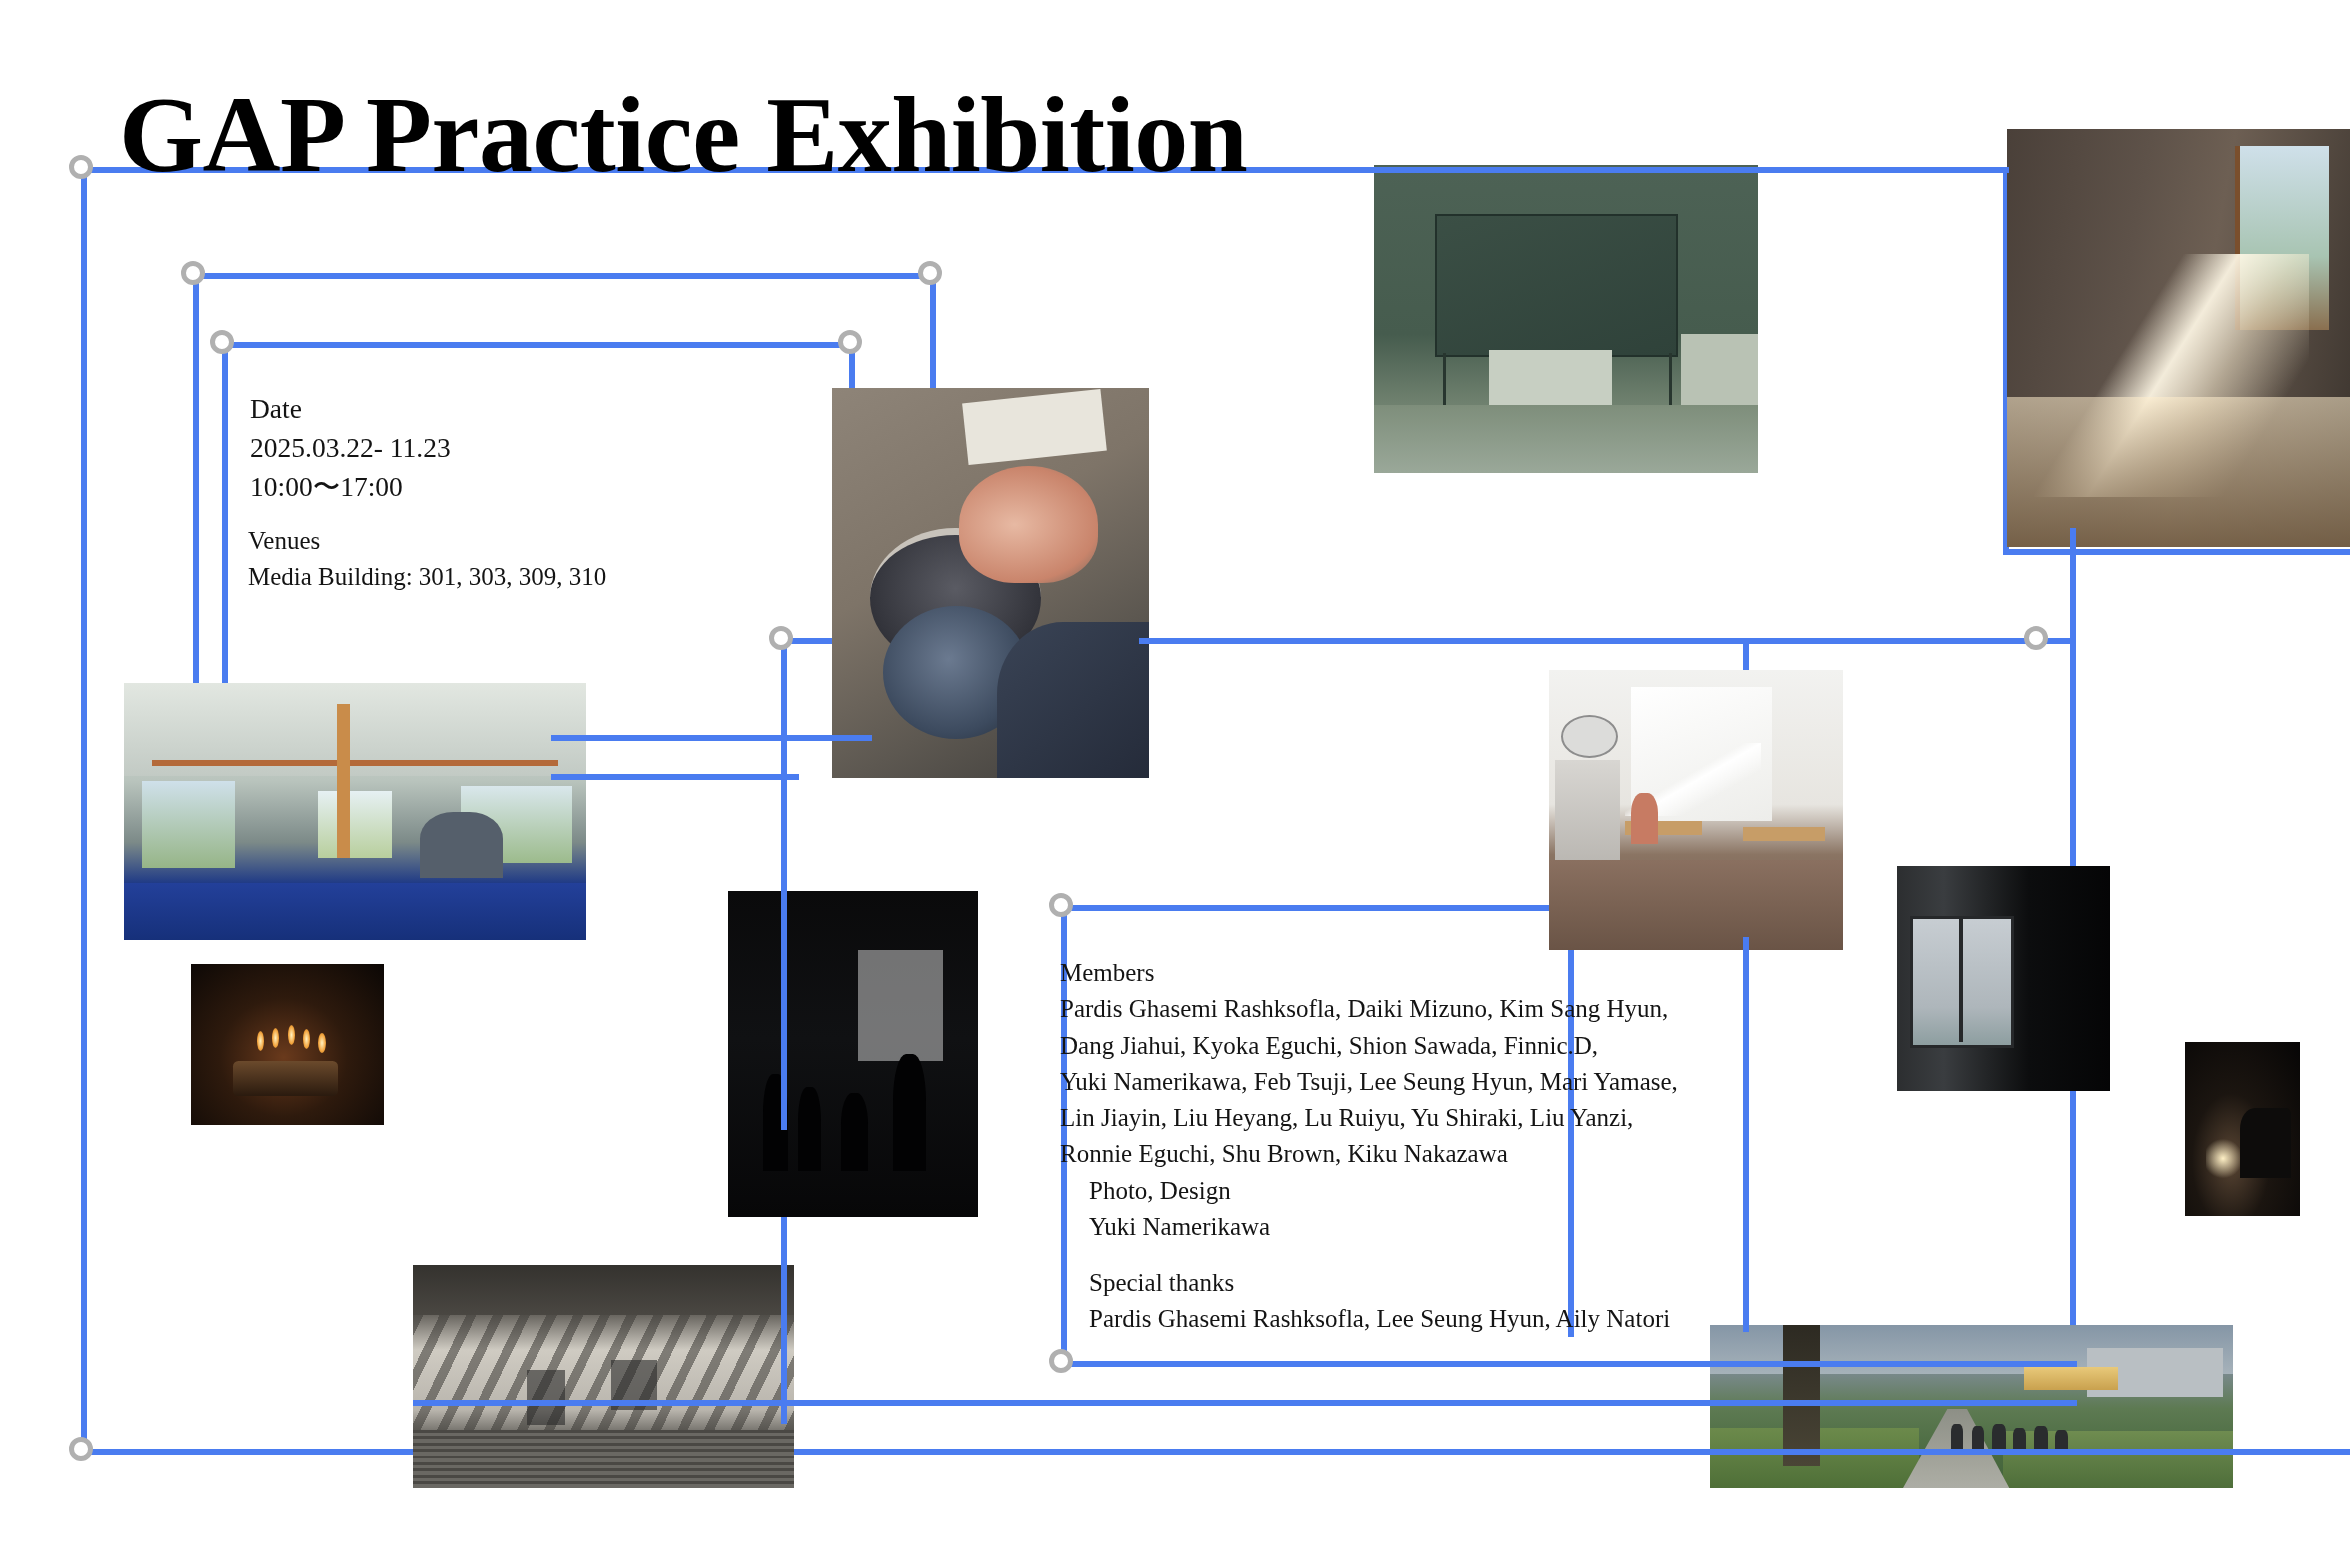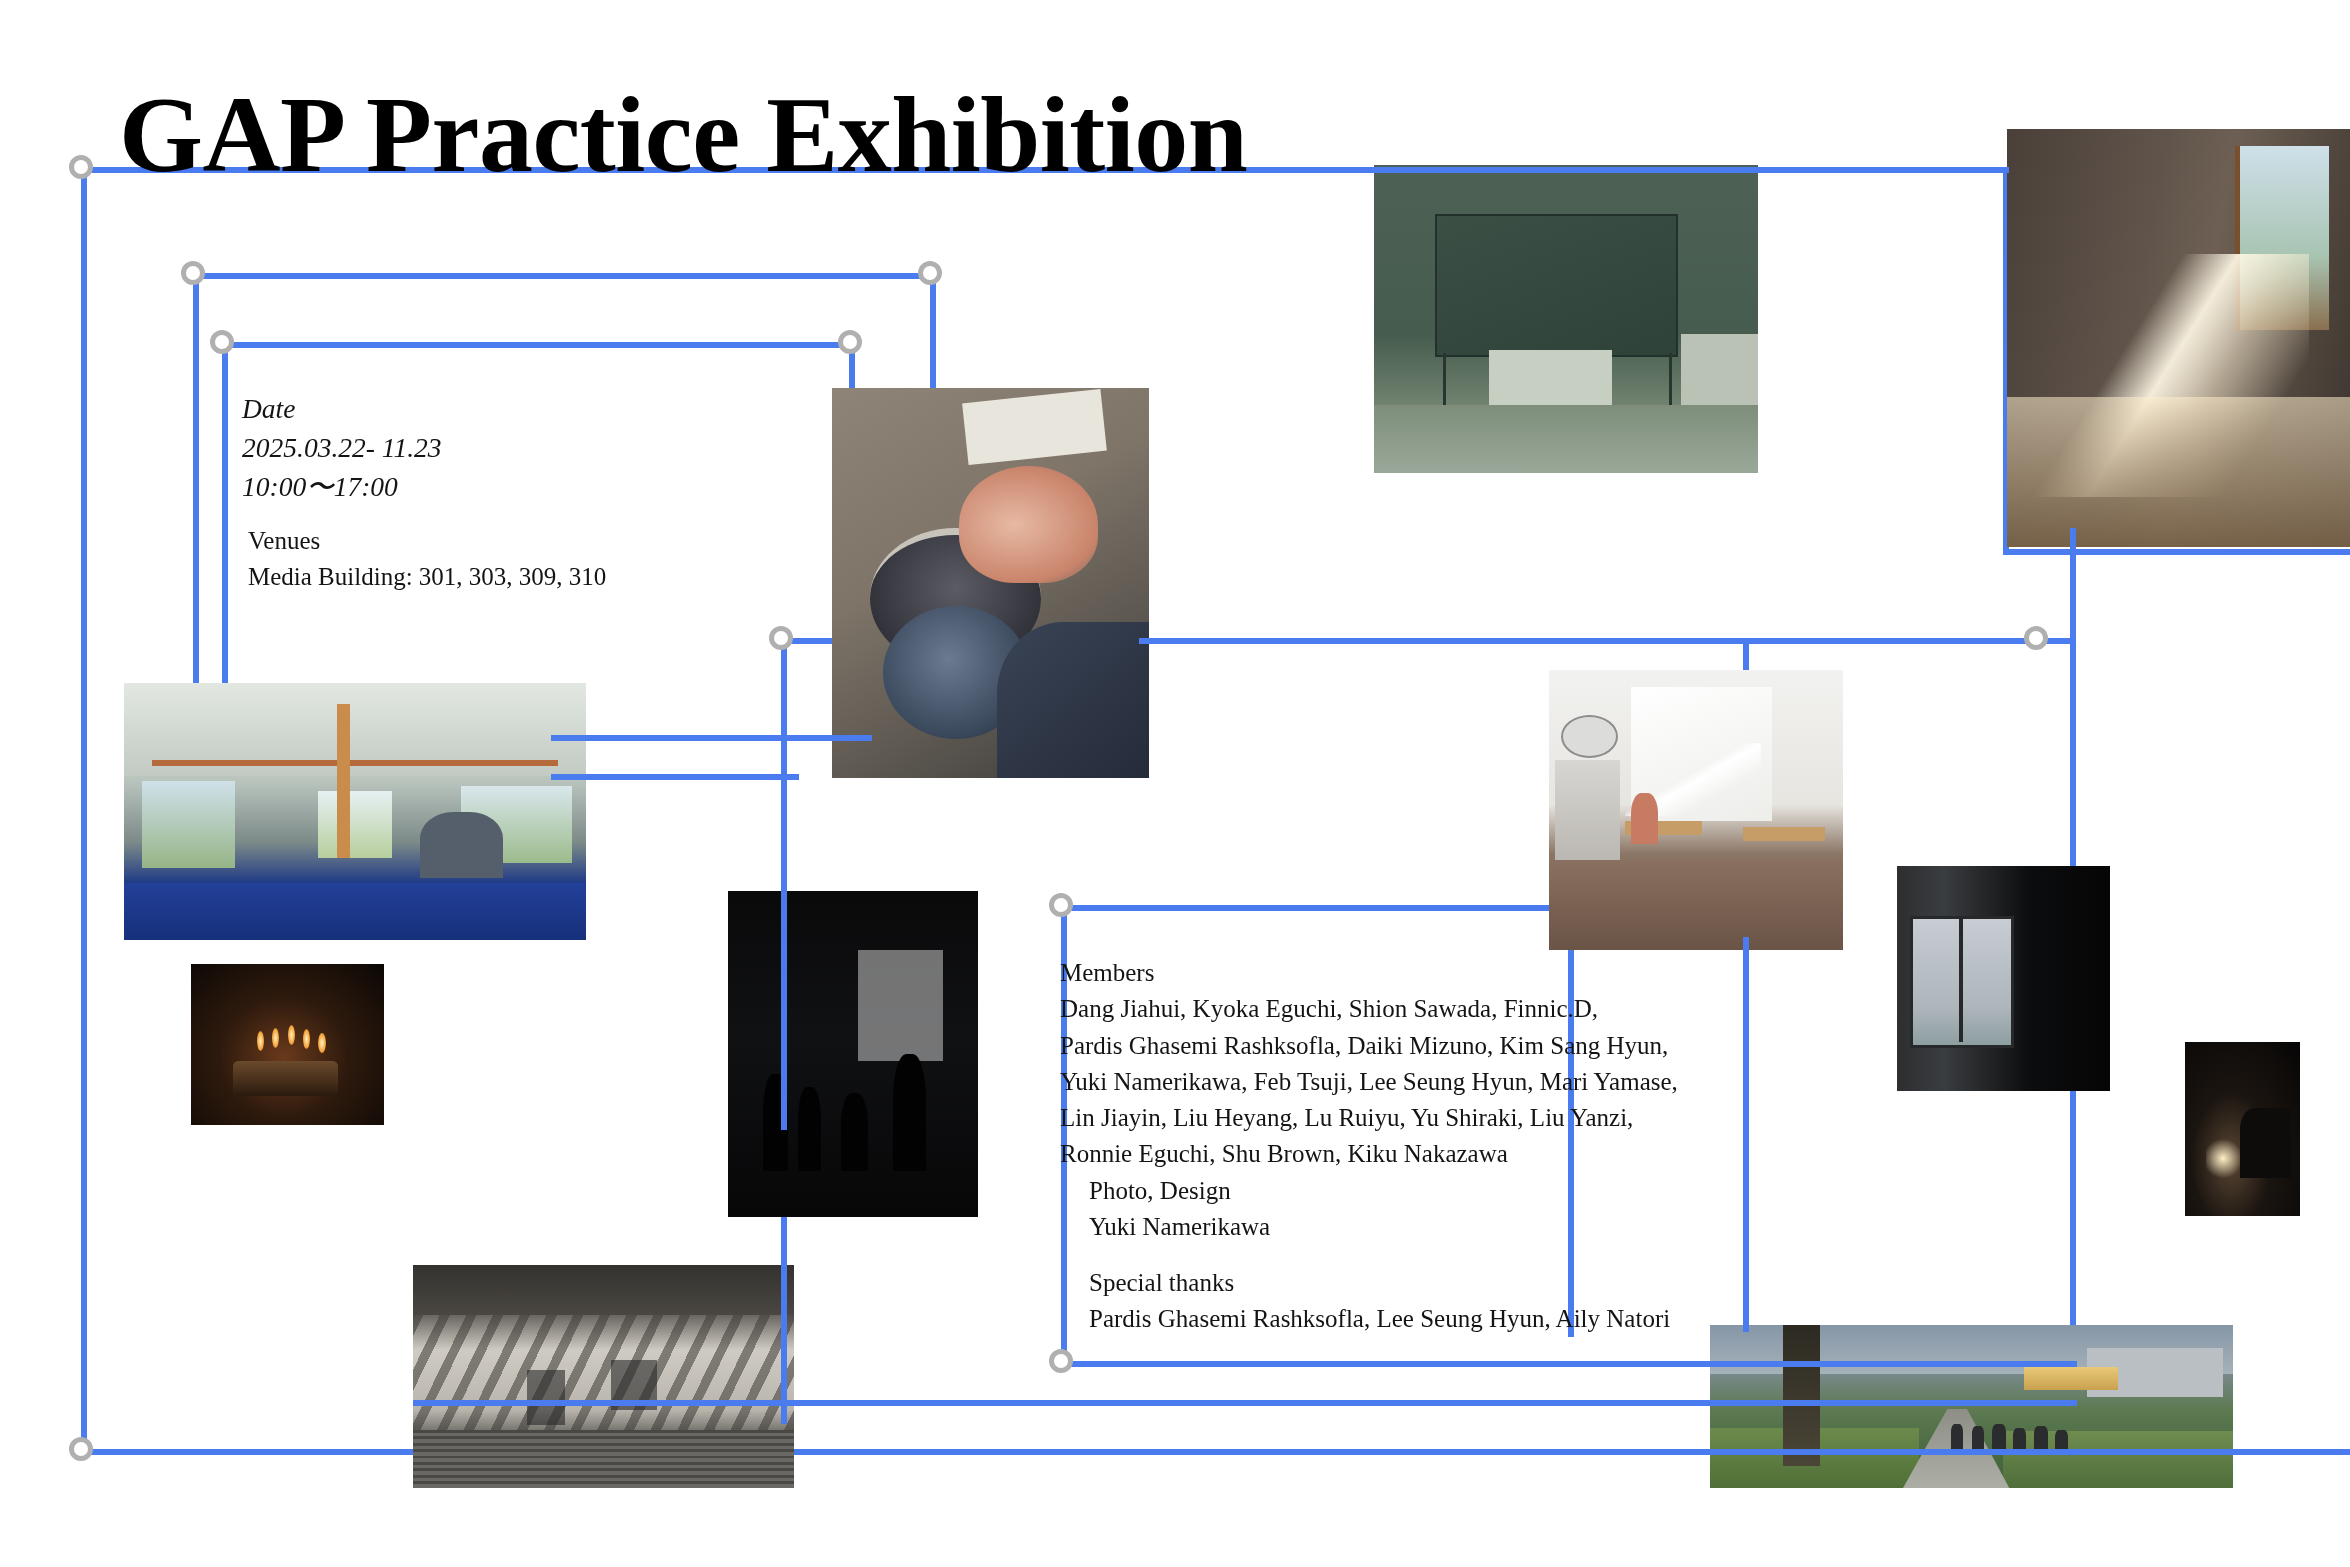--- a/index.html
+++ b/index.html
@@ -526,35 +526,35 @@
   <div class="node" style="left:210px; top:330px;"></div>
   <div class="node" style="left:838px; top:330px;"></div>
   <div class="node" style="left:769px; top:626px;"></div>
   <div class="node" style="left:2024px; top:626px;"></div>
   <div class="node" style="left:1049px; top:893px;"></div>
   <div class="node" style="left:1049px; top:1349px;"></div>
   <div class="node" style="left:69px; top:1437px;"></div>
 
   <div id="title">GAP Practice Exhibition</div>
 
-  <div class="textblock" style="left:242px; top:389px;font-style:italic;">
+  <div class="textblock" style="left:250px; top:389px;">
     <div class="tb-date-line">Date</div>
     <div class="tb-date-line">2025.03.22- 11.23</div>
     <div class="tb-date-line">10:00〜17:00</div>
   </div>
 
   <div class="textblock" style="left:248px; top:523px;">
     <div class="tb-head">Venues</div>
     <div class="tb-line">Media Building: 301, 303, 309, 310</div>
   </div>
 
   <div class="textblock" style="left:1060px; top:955px;">
     <div class="tb-head">Members</div>
+    <div class="tb-line">Pardis Ghasemi Rashksofla, Daiki Mizuno, Kim Sang Hyun,</div>
     <div class="tb-line">Dang Jiahui, Kyoka Eguchi, Shion Sawada, Finnic.D,</div>
-    <div class="tb-line">Pardis Ghasemi Rashksofla, Daiki Mizuno, Kim Sang Hyun,</div>
     <div class="tb-line">Yuki Namerikawa, Feb Tsuji, Lee Seung Hyun, Mari Yamase,</div>
     <div class="tb-line">Lin Jiayin, Liu Heyang, Lu Ruiyu, Yu Shiraki, Liu Yanzi,</div>
     <div class="tb-line">Ronnie Eguchi,  Shu Brown, Kiku Nakazawa</div>
   </div>
 
   <div class="textblock" style="left:1089px; top:1173px;">
     <div class="tb-head">Photo, Design</div>
     <div class="tb-line">Yuki Namerikawa</div>
   </div>
 

